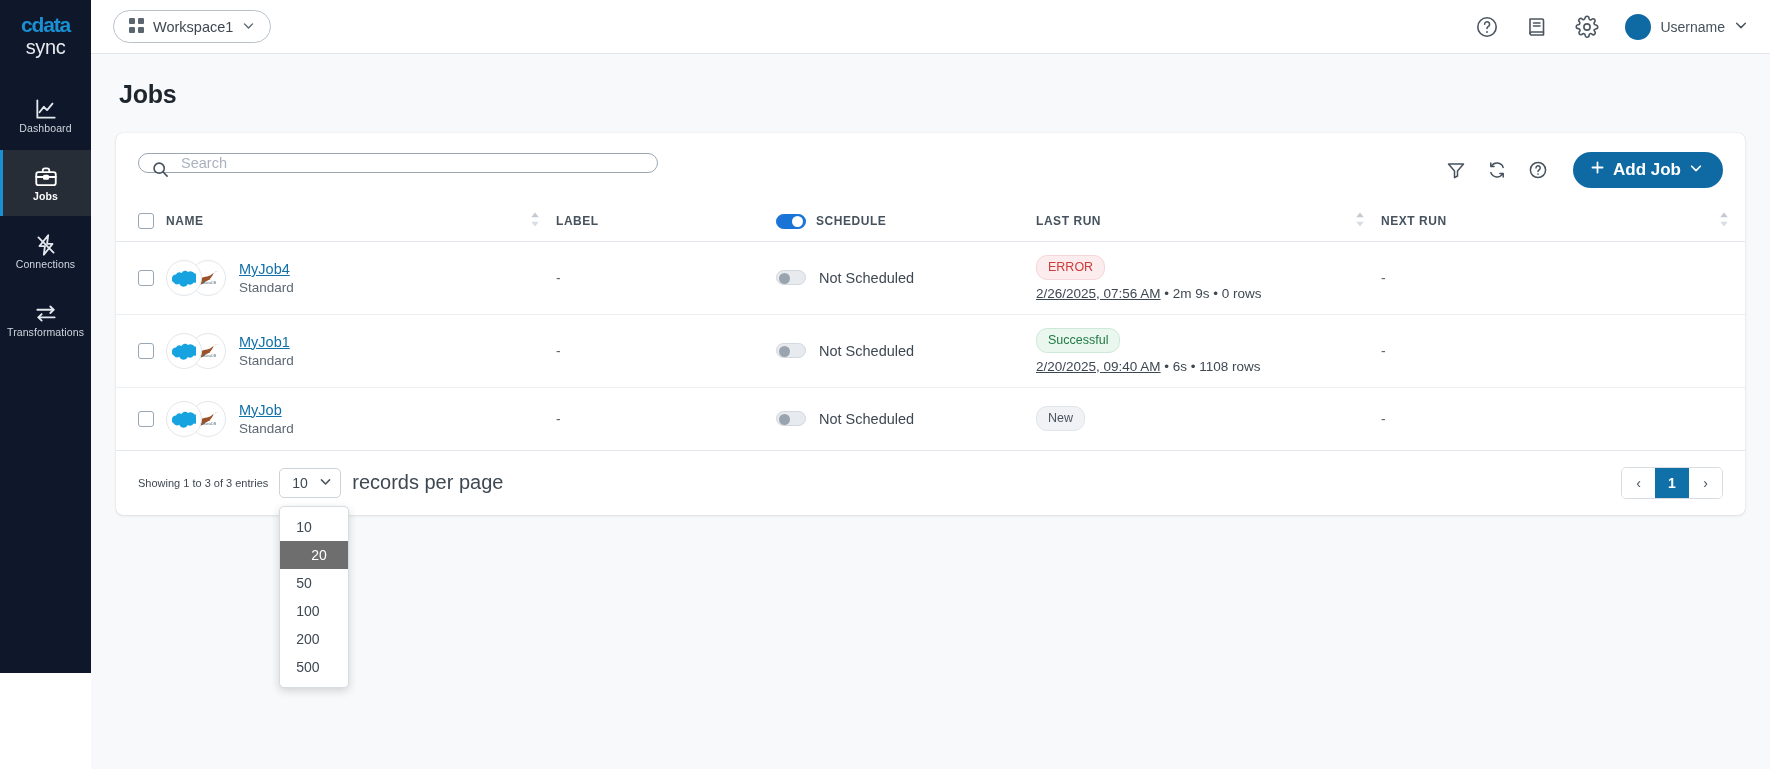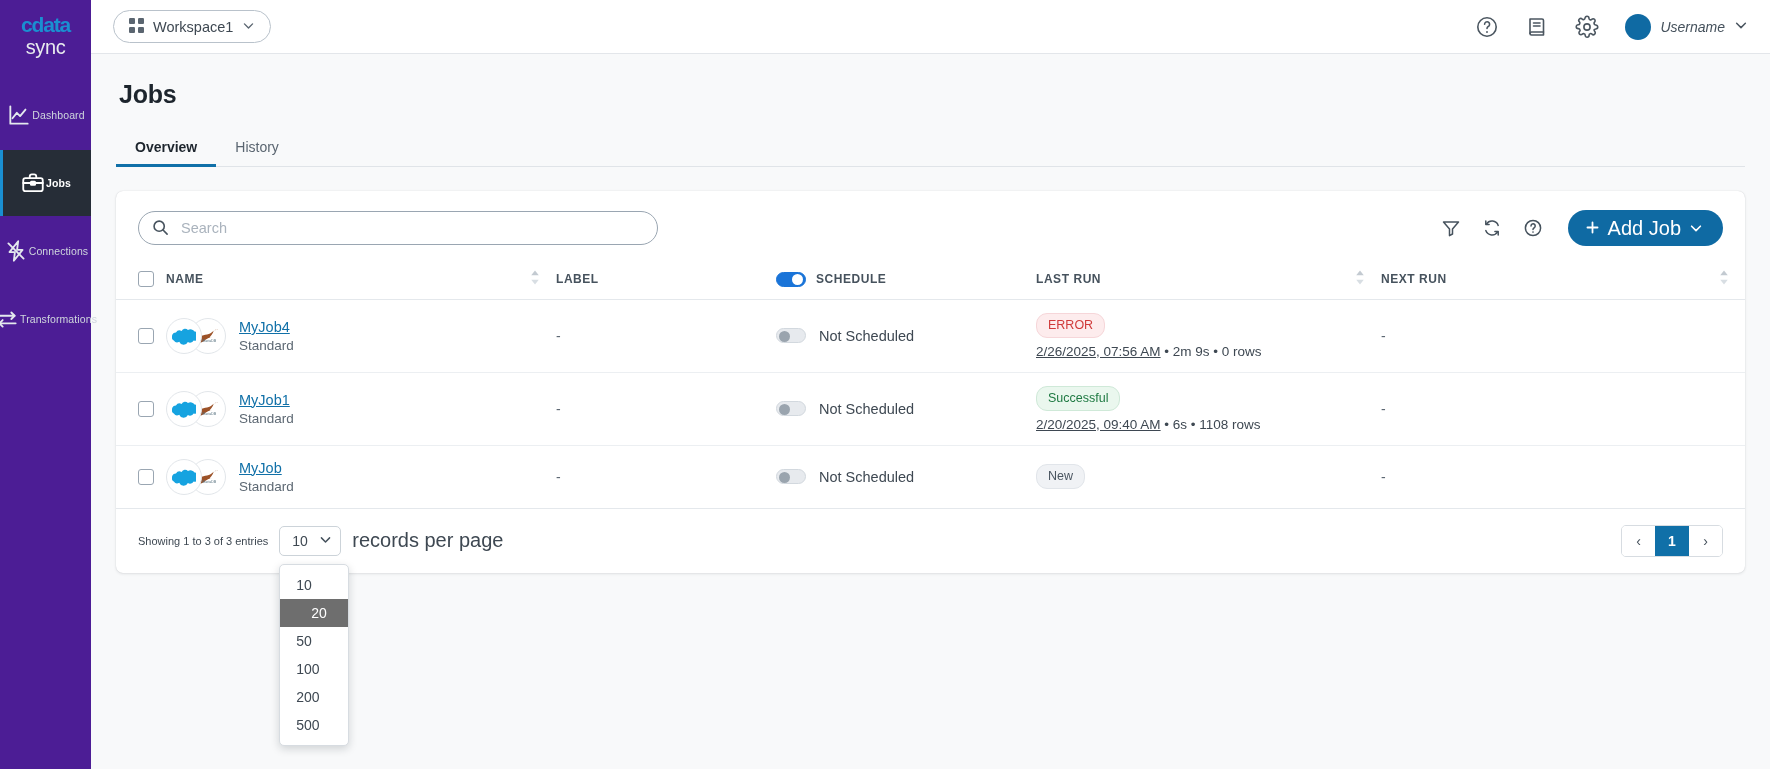--- a/index.html
+++ b/index.html
@@ -6,39 +6,39 @@
   html, body {
     width: 1770px; height: 769px;
     font-family: "Liberation Sans", sans-serif;
     background: #ffffff;
     overflow: hidden;
   }
   body { display: flex; }
 
   
   #sidebar {
-    width: 91px; height: 769px;
-    background: #4c1d95;
+    width: 91px; height: 673px;
+    background: #0f172a;
     flex: 0 0 91px;
     display: flex; flex-direction: column;
     align-items: center;
     position: relative;
   }
   #brand { margin-top: 14px; text-align: center; user-select: none; }
   #brand .brand-top {
     font-size: 21px; font-weight: bold; color: #1a8fd1;
     letter-spacing: -1.2px; line-height: 1.05;
   }
   #brand .brand-bot {
     font-size: 20px; color: #e8ebee; letter-spacing: -0.4px; line-height: 1.1;
   }
   .nav-list { margin-top: 24px; width: 100%; }
   .nav-item {
     width: 100%; height: 66px;
-    display: flex; flex-direction: row;
+    display: flex; flex-direction: column;
     align-items: center; justify-content: center;
     position: relative; cursor: pointer;
     margin-bottom: 2px;
   }
   .nav-item .nav-label {
     font-size: 10.5px; color: #cfd6dd; letter-spacing: .1px;
   }
   .nav-item.active { background: #262d37; }
   .nav-item.active::before {
     content: ""; position: absolute; left: 0; top: 0; bottom: 0;
@@ -74,21 +74,21 @@
   #topbar-right {
     margin-left: auto; display: flex; align-items: center; gap: 26px;
   }
   .hdr-icon { width: 24px; height: 24px; cursor: pointer; display:block; }
   #user-chip { display: flex; align-items: center; gap: 9px; cursor: pointer; }
   #avatar {
     width: 26px; height: 26px; border-radius: 50%;
     background: #0f6aa3;
   }
   #username {
-    font-size: 14px; color: #45515c; font-style: italic;
+    font-size: 14px; color: #45515c; 
   }
 
   
   #content { flex: 1 1 auto; padding: 0 25px; overflow: visible; position: relative; }
   #page-title {
     font-size: 25px; font-weight: bold; color: #1d252d;
     margin: 26px 0 0 3px; letter-spacing: -.2px;
   }
   #tabs {
     margin-top: 22px; display: flex; gap: 0;
@@ -115,42 +115,42 @@
     position: relative;
   }
   #card-toolbar {
     display: flex; align-items: center;
     padding: 19px 22px 15px 22px;
   }
   #search-wrap {
     position: relative; width: 520px; height: 34px;
   }
   #search-input {
-    width: 100%; height: 34px;
+    width: 100%; height: 20px;
     border: 1px solid #9aa6b2; border-radius: 18px;
     padding: 0 14px 0 42px;
     font-size: 14.5px; color: #3e4852;
     font-family: inherit; outline: none;
     background: #fff;
   }
   #search-input::placeholder { color: #aab3bd; }
   #search-icon-wrap {
     position: absolute; left: 14px; top: 8px;
     width: 17px; height: 17px; pointer-events: none;
   }
   #toolbar-right {
     margin-left: auto; display: flex; align-items: center; gap: 21px;
   }
   .tb-icon { width: 20px; height: 20px; cursor: pointer; display:block; }
   #add-job-btn {
     display: flex; align-items: center; gap: 8px;
     height: 36px; padding: 0 20px 0 17px;
     background: #0f6aa3; color: #fff;
     border: none; border-radius: 18px;
-    font-size: 20px; font-weight: normal;
+    font-size: 17px; font-weight: bold;
     font-family: inherit; cursor: pointer;
     margin-left: 4px;
   }
 
   
   table { width: 100%; border-collapse: collapse; table-layout: fixed; }
   thead th {
     text-align: left; font-size: 12px; font-weight: bold;
     color: #46525d; letter-spacing: .55px;
     padding: 9px 0 11px 0;
@@ -368,24 +368,20 @@
             </svg>
         </span>
       </div>
     </div>
   </header>
 
   <div id="content">
 
     <h1 id="page-title">Jobs</h1>
 
-    <div id="tabs">
-      <button class="tab active">Overview</button>
-      <button class="tab">History</button>
-    </div>
 
     <section id="card">
 
       <div id="card-toolbar">
         <div id="search-wrap">
           <span id="search-icon-wrap">
             <svg viewBox="0 0 18 18" fill="none" stroke="#46525d" stroke-width="1.7" stroke-linecap="round">
               <circle cx="7.6" cy="7.6" r="5.4"></circle>
                 <path d="M11.7 11.7L16 16"></path>
             </svg>

